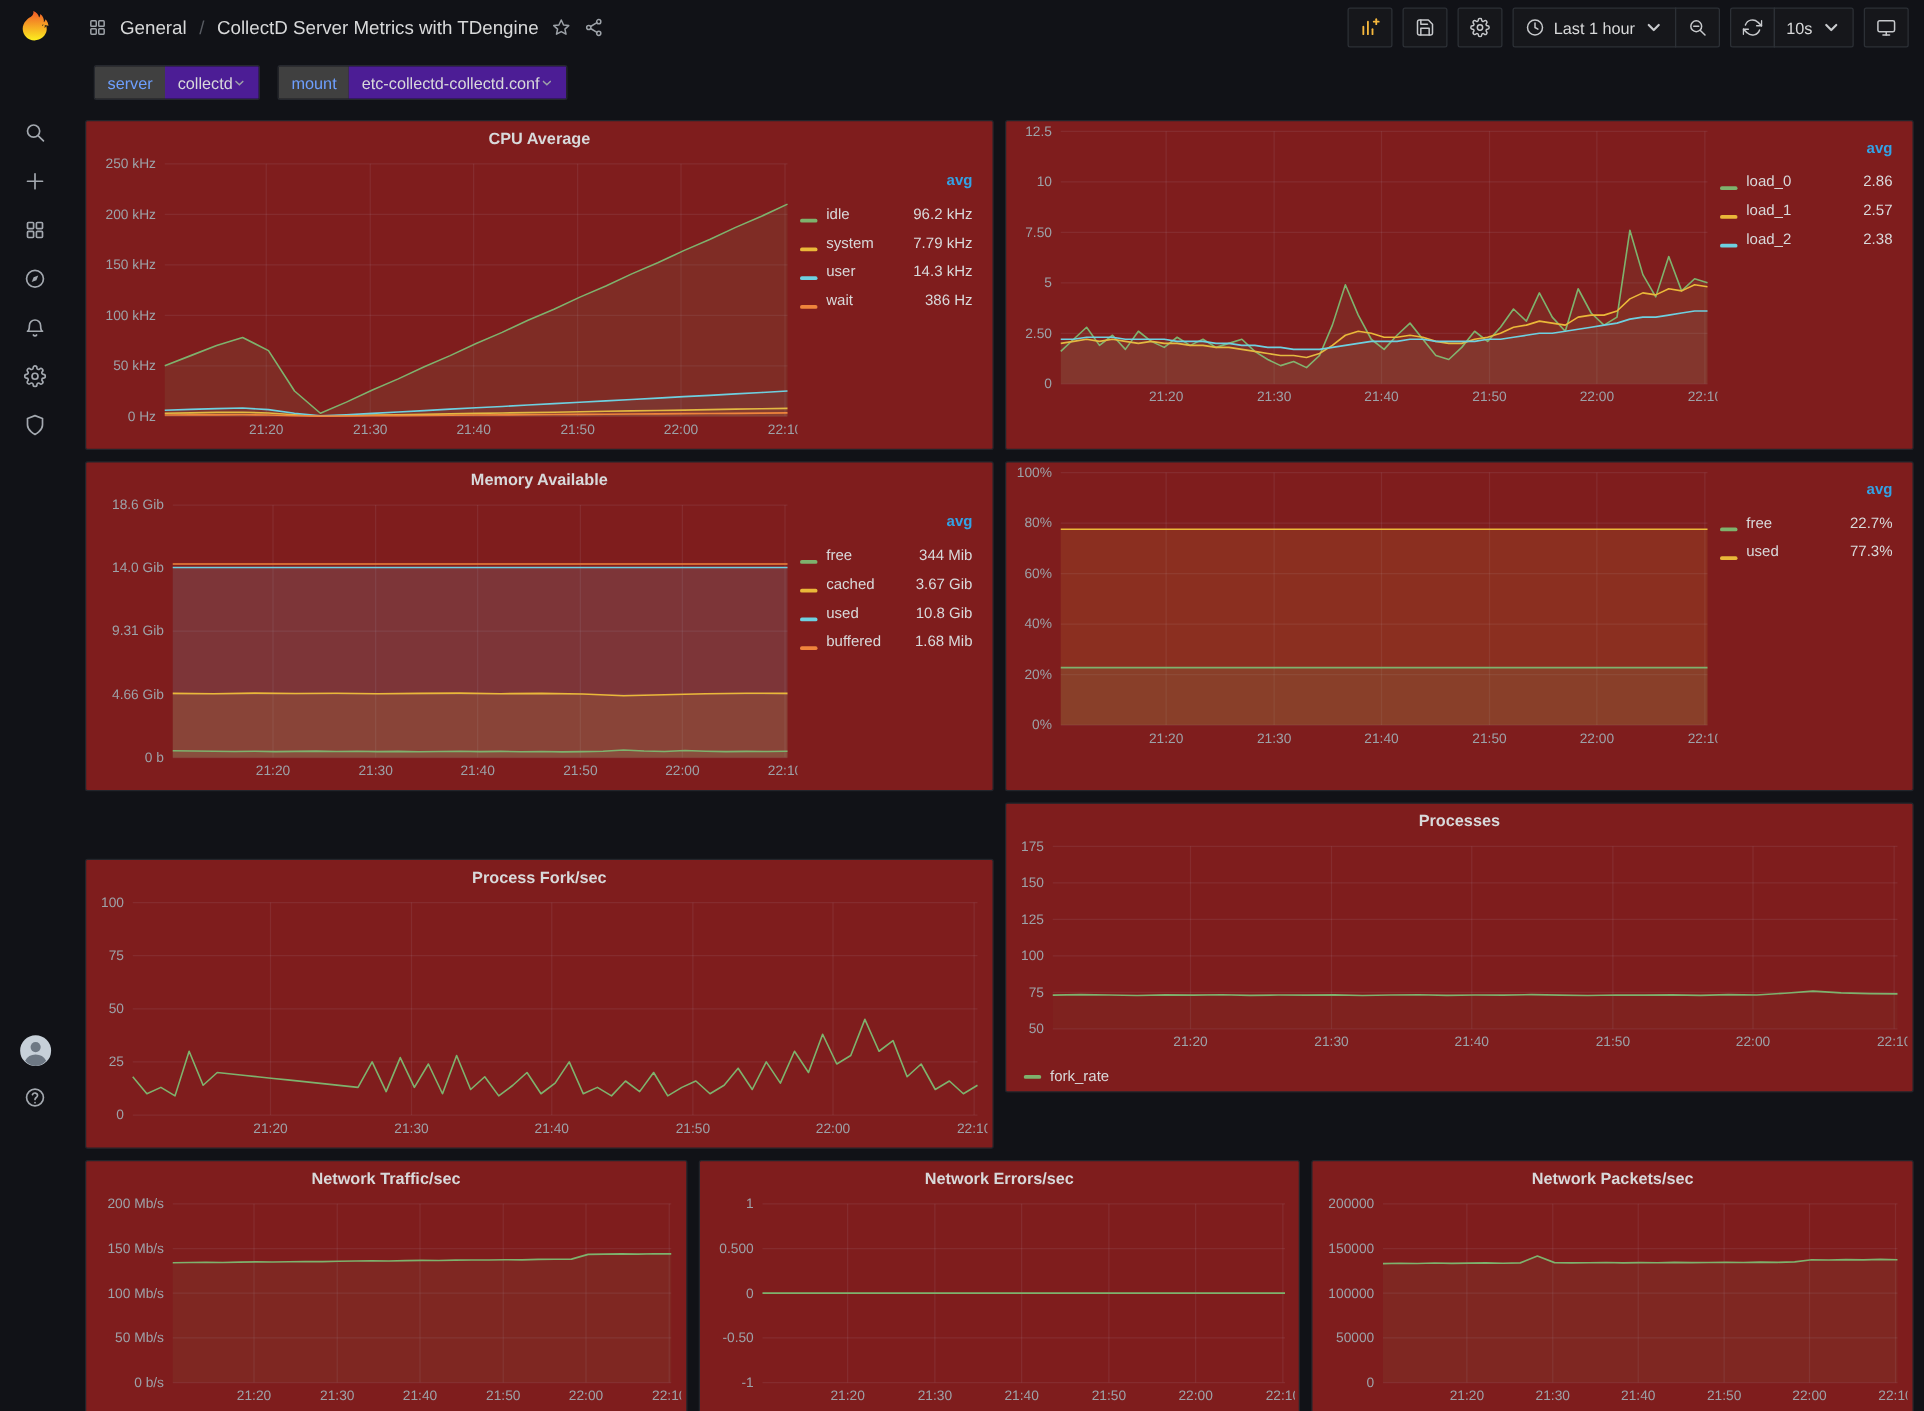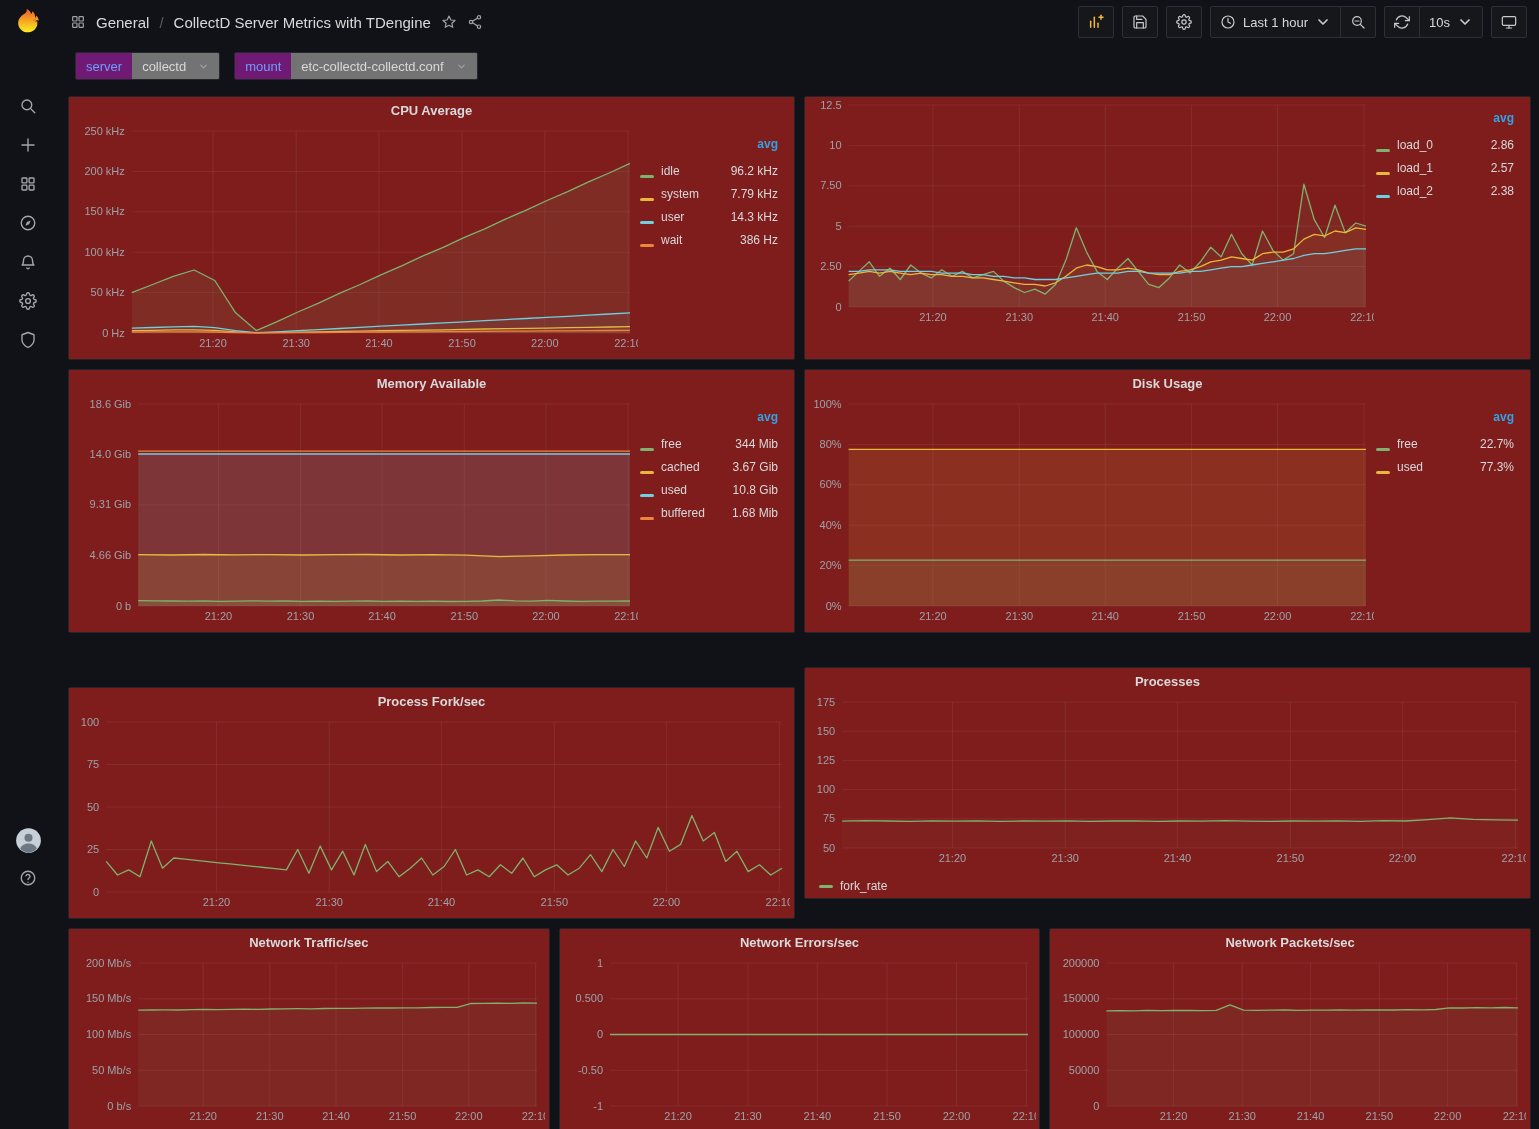--- a/index.html
+++ b/index.html
@@ -30,22 +30,22 @@
   .btn{display:flex;align-items:center;gap:7px;height:32px;padding:0 9px;background:#16171b;border:1px solid #2c3036;border-radius:2px;color:#c7c9cc;cursor:pointer;font-size:13px;font-family:inherit}
   .btn .ic{width:16px;height:16px}
   .btn .lbl{color:#d8d9da}
   .btn-group{display:flex}
   .btn-group .btn:first-child{border-radius:2px 0 0 2px}
   .btn-group .btn:last-child{border-radius:0 2px 2px 0;margin-left:-1px}
 
   
   .submenu{position:absolute;left:56px;top:44px;right:0;height:44px;display:flex;align-items:center;gap:14px;padding-left:19px}
   .var-chip{display:flex;align-items:stretch;height:28px;border:1px solid #26282e;border-radius:2px;overflow:hidden}
-  .var-label{display:flex;align-items:center;padding:0 10px;background:#701a75;color:#6e9fff;font-size:13px}
-  .var-value{display:flex;align-items:center;gap:12px;padding:0 10px;background:#737373;color:#d8d9da;cursor:pointer}
+  .var-label{display:flex;align-items:center;padding:0 10px;background:#404040;color:#6e9fff;font-size:13px}
+  .var-value{display:flex;align-items:center;gap:0;padding:0 10px;background:#4c1d95;color:#d8d9da;cursor:pointer}
   .var-value .ic{color:#9da2a8}
 
   
   .dash-grid{position:absolute;left:56px;top:88px;right:0;padding:8px 8px 8px 12px;display:grid;grid-template-columns:repeat(6,1fr);gap:9px}
   .panel{background:#7f1d1d;border:1px solid #23252b;border-radius:2px;display:flex;flex-direction:column;min-width:0}
   .panel-title{height:26px;flex:none;display:flex;align-items:center;justify-content:center;font-size:13px;font-weight:600;color:#d8d9da;cursor:pointer}
   .panel-body{flex:1;display:flex;min-height:0;padding:0 4px 6px 4px}
   .chart{flex:1;min-width:0}
   .legend-side{width:152px;flex:none;padding:14px 12px 0 2px;font-size:12px}
   .legend-head{text-align:right;font-weight:700;margin-bottom:4px;cursor:pointer}
@@ -426,21 +426,20 @@
           </div>
           <div class="lrow">
             <span class="dash" style="background:#EF843C"></span>
             <span class="lname">buffered</span>
             <span class="lval">1.68 Mib</span>
           </div>
         </div>
       </div>
     </section>
     <section class="panel" style="height: 264px; grid-column: span 3;">
-      <div class="panel-title">Disk Usage</div>
       <div class="panel-body">
         <div class="chart"><svg width="565" height="230">
             <line class="gl" x1="39.6" x2="557" y1="210.0" y2="210.0"></line>
             <line class="gl" x1="39.6" x2="557" y1="169.6" y2="169.6"></line>
             <line class="gl" x1="39.6" x2="557" y1="129.2" y2="129.2"></line>
             <line class="gl" x1="39.6" x2="557" y1="88.8" y2="88.8"></line>
             <line class="gl" x1="39.6" x2="557" y1="48.4" y2="48.4"></line>
             <line class="gl" x1="39.6" x2="557" y1="8.0" y2="8.0"></line>
             <line class="gl" x1="123.9" x2="123.9" y1="8" y2="210"></line>
             <line class="gl" x1="210.3" x2="210.3" y1="8" y2="210"></line>
@@ -503,21 +502,21 @@
             <text class="tk ty" x="26.200000000000003" y="11.5">100</text>
             <text class="tk tx" x="143.4" y="192">21:20</text>
             <text class="tk tx" x="256.2" y="192">21:30</text>
             <text class="tk tx" x="368.4" y="192">21:40</text>
             <text class="tk tx" x="481.3" y="192">21:50</text>
             <text class="tk tx" x="593.4" y="192">22:00</text>
             <text class="tk tx" x="706.3" y="192">22:10</text>
           </svg></div>
       </div>
     </section>
-    <section class="panel" style="height: 232px; grid-column: span 3; margin-top: 25px;">
+    <section class="panel" style="height: 232px; grid-column: span 3;">
       <div class="panel-title">Processes</div>
       <div class="panel-body">
         <div class="chart"><svg width="717" height="174">
             <line class="gl" x1="33.2" x2="709" y1="154.0" y2="154.0"></line>
             <line class="gl" x1="33.2" x2="709" y1="124.8" y2="124.8"></line>
             <line class="gl" x1="33.2" x2="709" y1="95.6" y2="95.6"></line>
             <line class="gl" x1="33.2" x2="709" y1="66.4" y2="66.4"></line>
             <line class="gl" x1="33.2" x2="709" y1="37.2" y2="37.2"></line>
             <line class="gl" x1="33.2" x2="709" y1="8.0" y2="8.0"></line>
             <line class="gl" x1="143.4" x2="143.4" y1="8" y2="154"></line>

